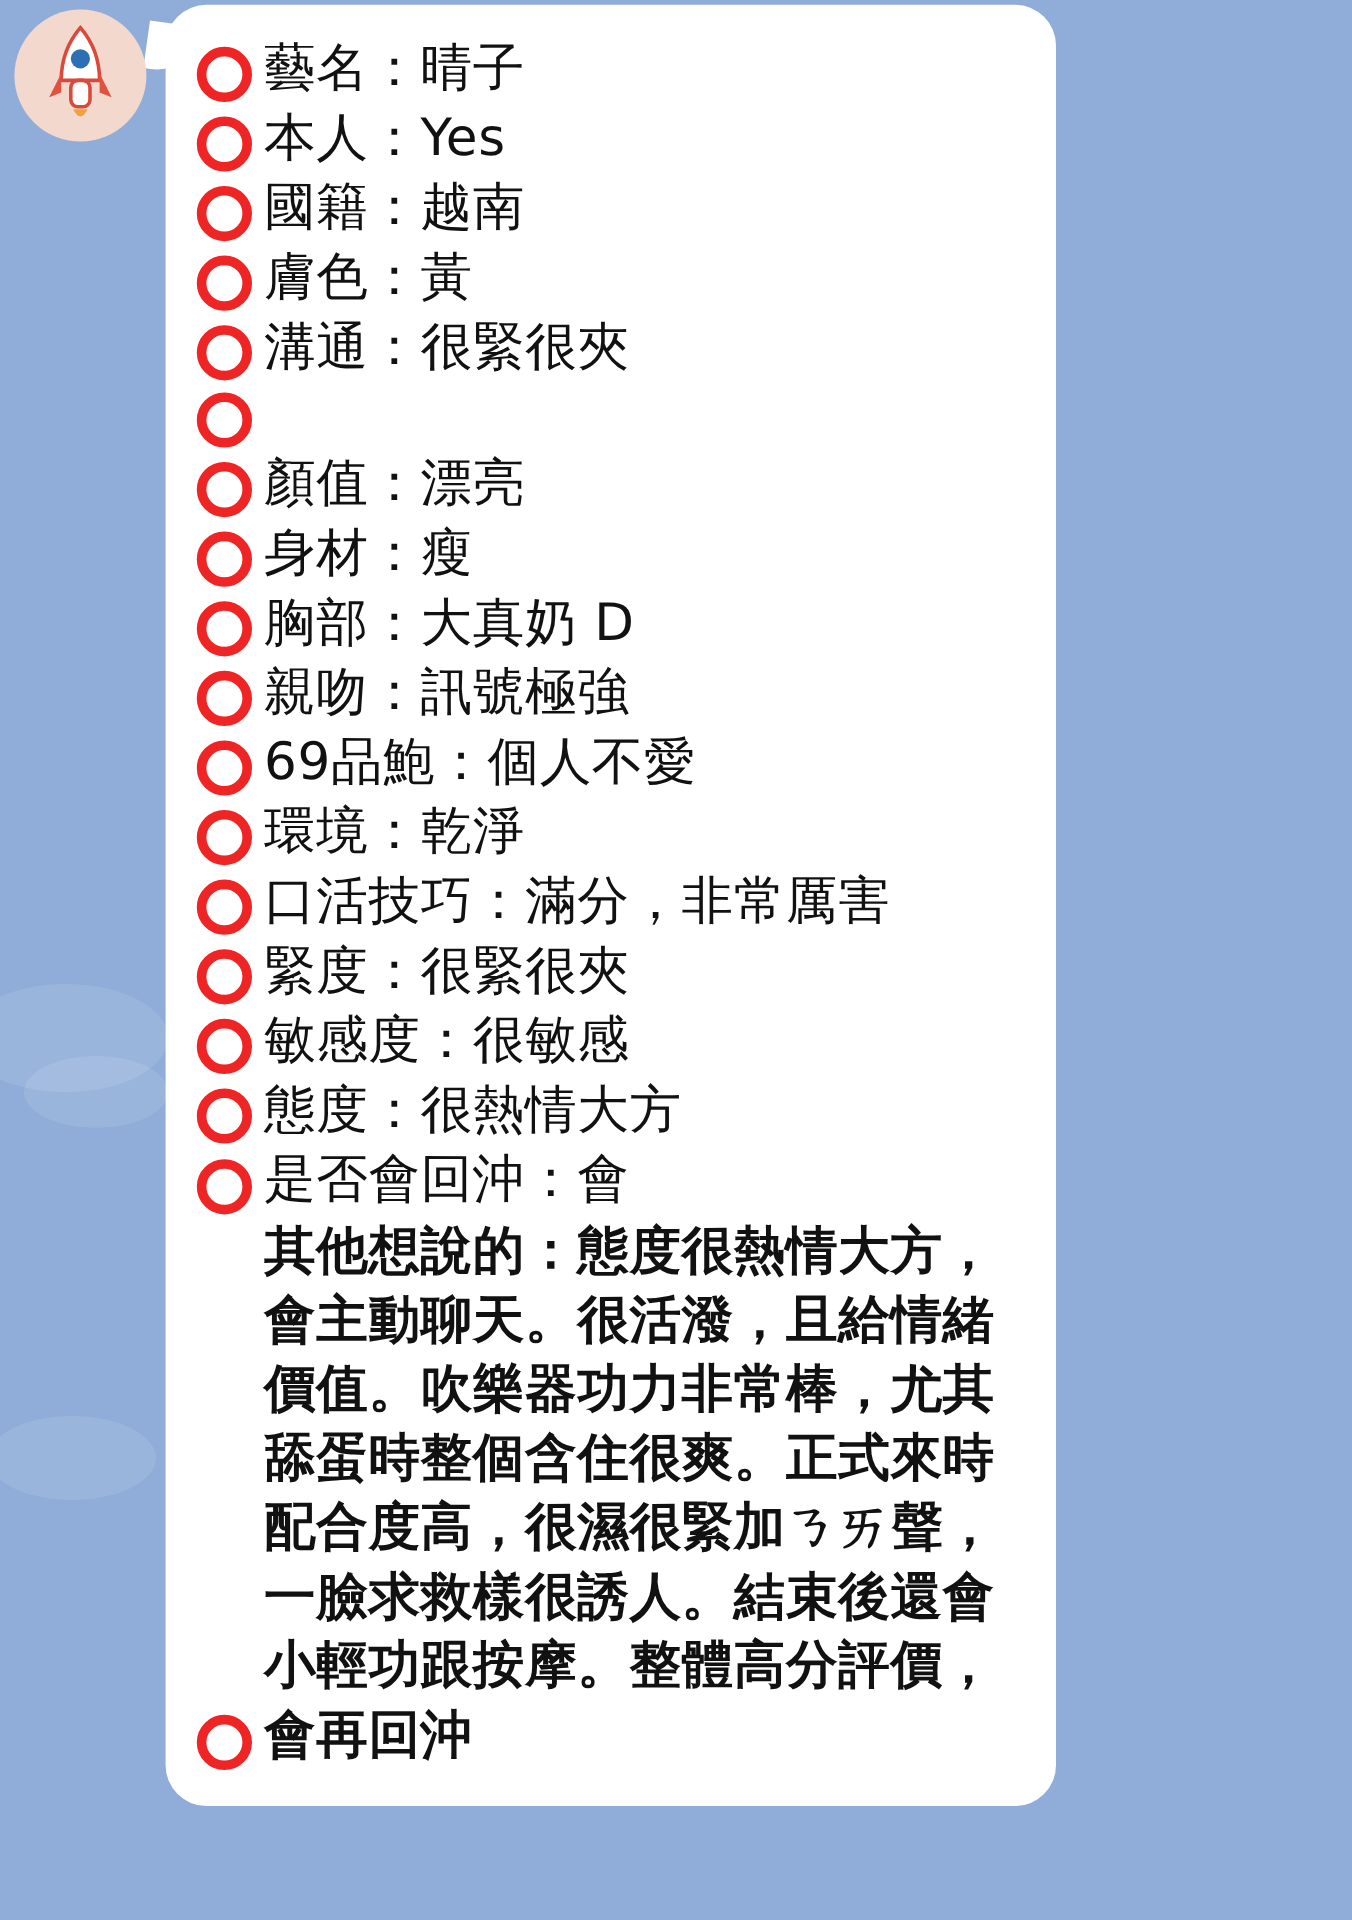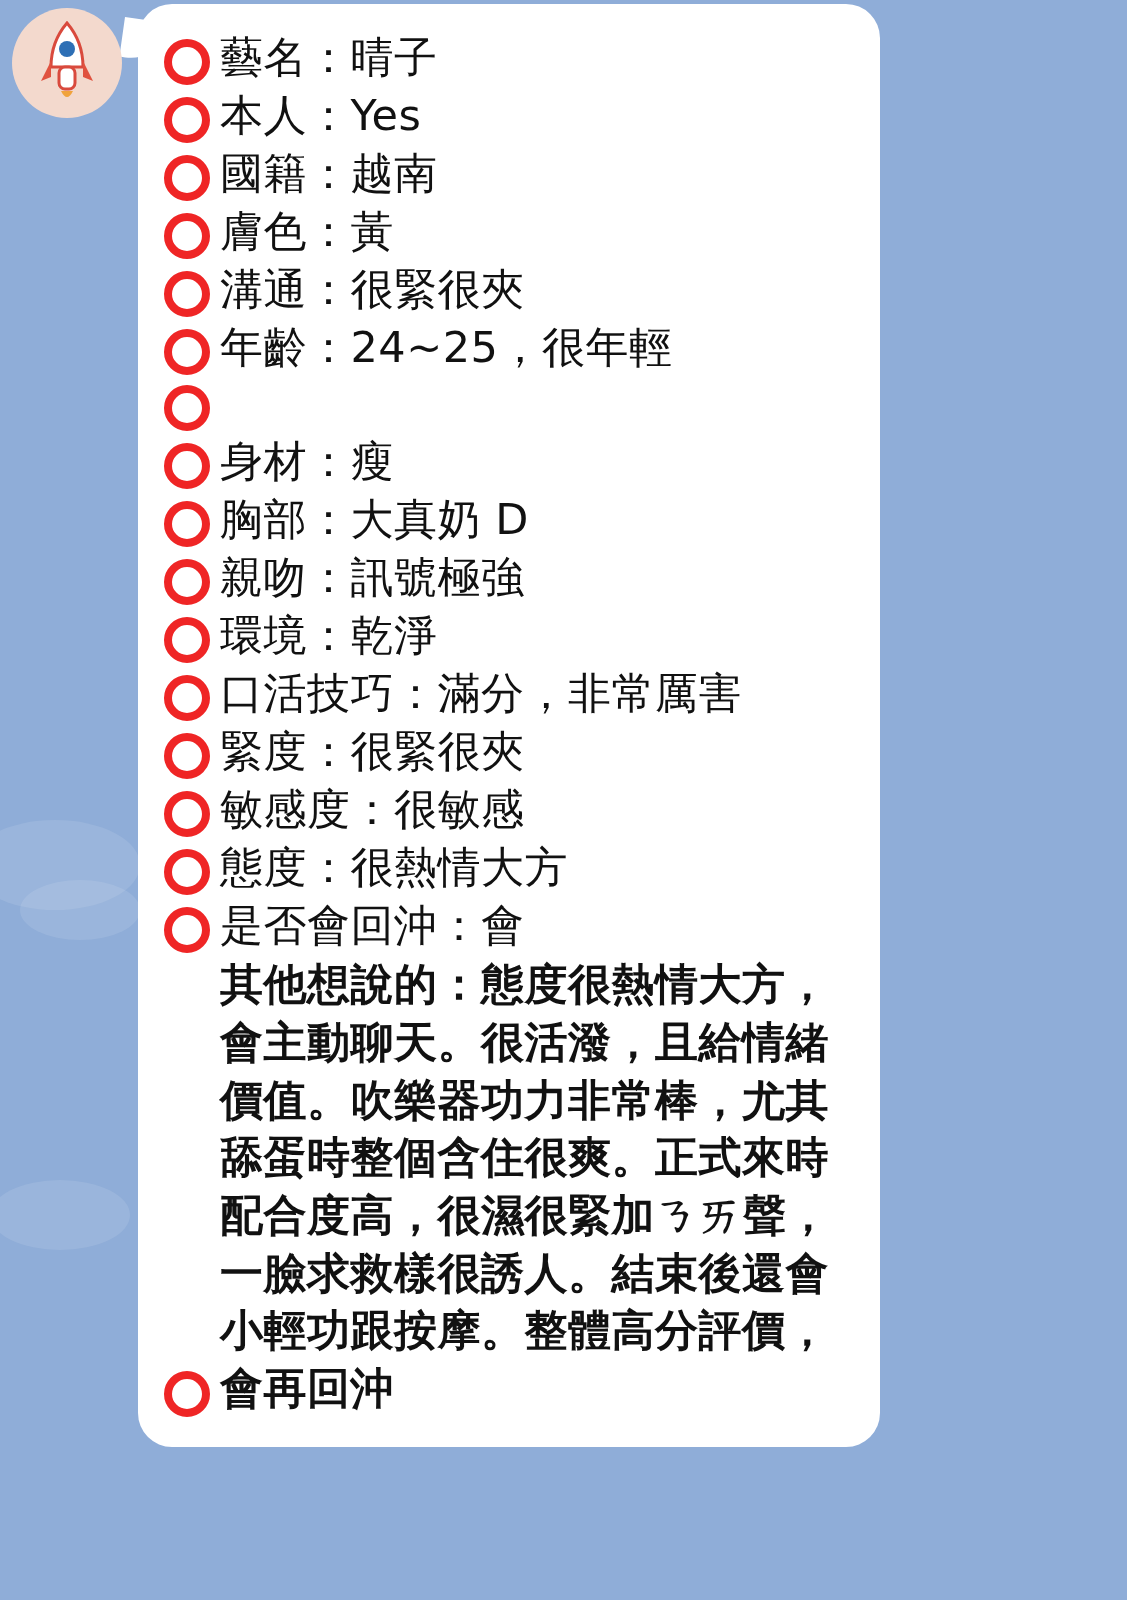--- a/index.html
+++ b/index.html
@@ -139,39 +139,43 @@
   <div class="line">
     <span class="bullet"></span>
     <span class="line-text">膚色：黃</span>
   </div>
   <div class="line">
     <span class="bullet"></span>
     <span class="line-text">溝通：很緊很夾</span>
   </div>
   <div class="line">
     <span class="bullet"></span>
-    <span class="line-text">年齡：24~25，很年輕</span>
-  </div>
-  <div class="line">
-    <span class="bullet"></span>
+  </div>
+  <div class="line">
+    <span class="bullet"></span>
+    <span class="line-text">顏值：漂亮</span>
   </div>
   <div class="line">
     <span class="bullet"></span>
     <span class="line-text">身材：瘦</span>
   </div>
   <div class="line">
     <span class="bullet"></span>
     <span class="line-text">胸部：大真奶 D</span>
   </div>
   <div class="line">
     <span class="bullet"></span>
     <span class="line-text">親吻：訊號極強</span>
   </div>
   <div class="line">
     <span class="bullet"></span>
+    <span class="line-text">69品鮑：個人不愛</span>
+  </div>
+  <div class="line">
+    <span class="bullet"></span>
     <span class="line-text">環境：乾淨</span>
   </div>
   <div class="line">
     <span class="bullet"></span>
     <span class="line-text">口活技巧：滿分，非常厲害</span>
   </div>
   <div class="line">
     <span class="bullet"></span>
     <span class="line-text">緊度：很緊很夾</span>
   </div>

